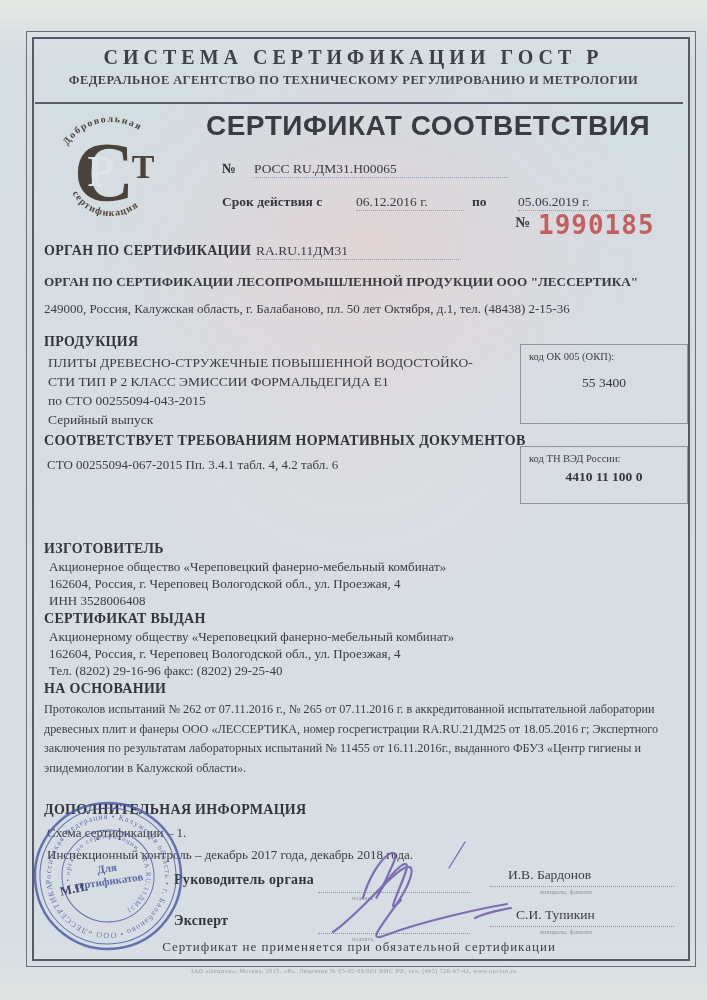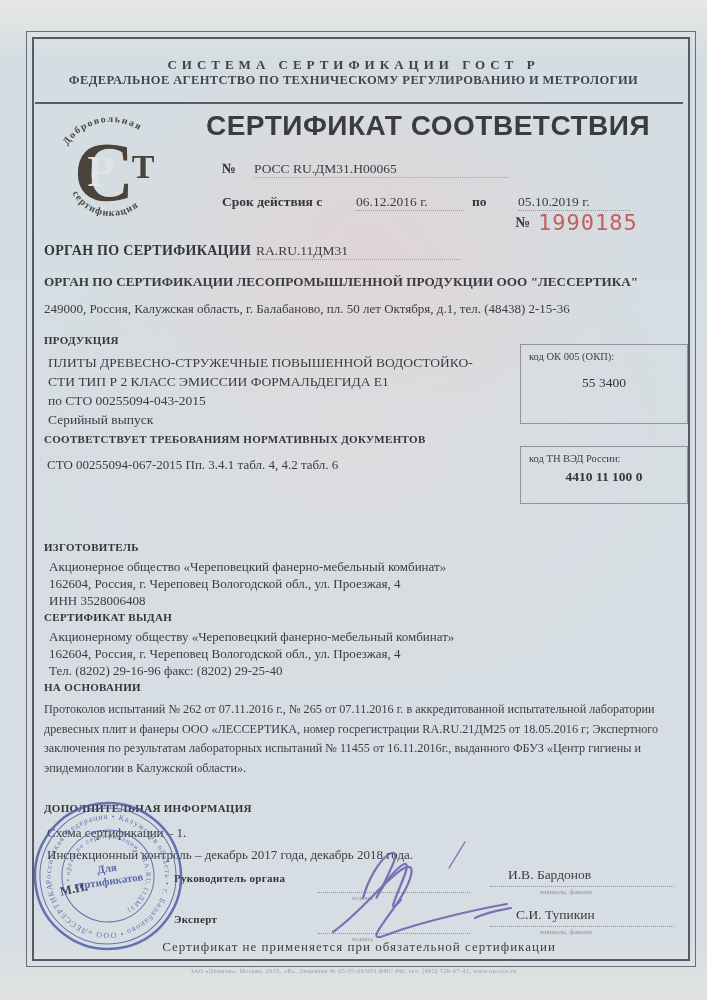--- a/index.html
+++ b/index.html
@@ -10,32 +10,32 @@
       radial-gradient(ellipse 400px 280px at 52% 24%, rgba(233,205,203,.50), rgba(233,205,203,0) 70%),
       radial-gradient(ellipse 480px 360px at 50% 44%, rgba(236,216,214,.30), rgba(236,216,214,0) 70%),
       linear-gradient(#e6e8e4, #d4dde2 6%, #d7dee3 94%, #dfe3e1);
   }
   .abs { position:absolute; }
   .frame-outer { left:26px; top:31px; width:668px; height:934px; border:1px solid #6a6d7b; }
   .frame-inner { left:32px; top:37px; width:654px; height:920px; border:2px solid #565a68; }
   .rule { left:35px; top:102px; width:648px; height:2px; background:#595d6a; }
   .center { text-align:center; }
   .b { font-weight:bold; }
-  .lbl { font-weight:bold; font-size:11px; letter-spacing:.3px; color:#33353b; }
+  .lbl { font-weight:bold; font-size:14px; letter-spacing:.3px; color:#33353b; }
   .txt { font-size:13px; color:#3a3c42; }
   .val { border-bottom:1px dotted #989dac; display:inline-block; }
   .hint { font-size:5.5px; color:#8a8f95; letter-spacing:.3px; }
   .dotline { border-bottom:1px dotted #8d93a6; height:1px; }
   .box { border:1px solid #8f94a0; }
   .box .box-lbl { font-size:10.5px; color:#3c3e45; padding:6px 24px 0 8px; }
   .box .box-val { font-size:13.5px; text-align:center; margin-top:13px; color:#34363c; }
-  .sys-title { font-size:13px; font-weight:bold; letter-spacing:5px; color:#3f4147;margin-top:11px; }
+  .sys-title { font-size:20px; font-weight:bold; letter-spacing:5px; color:#3f4147; }
   .agency { font-size:12.5px; font-weight:bold; letter-spacing:.4px; color:#43454c; }
   .doc-title { font-family:"Liberation Sans", sans-serif; font-size:28px; font-weight:bold; letter-spacing:.5px; color:#3a3c41; }
-  .red-num { font-family:"DejaVu Sans Mono", monospace; font-size:22px; font-weight:normal; letter-spacing:1px; color:#c45f5f; }
+  .red-num { font-family:"DejaVu Sans Mono", monospace; font-size:26px; font-weight:bold; letter-spacing:1px; color:#c45f5f; }
   .logo text, .stampsvg text { font-family:"Liberation Serif", serif; }
   .stampsvg { opacity:.82; transform:rotate(-8deg); }
   .footer-note { font-size:13px; letter-spacing:1px; color:#3e4048; }
   .printer { font-size:6px; color:#989da2; letter-spacing:.5px; filter:blur(.2px); }
 </style>
 </head>
 <body>
 
 <div class="page">
 
@@ -63,21 +63,21 @@
   </svg>
 
   <div class="abs center doc-title" style="left:182px; top:110px; width:492px;">СЕРТИФИКАТ СООТВЕТСТВИЯ</div>
 
   <span class="abs b" style="left:222px; top:161px; font-size:14px;">№</span>
   <span class="abs txt val" style="left:254px; top:161px; min-width:255px; font-size:13.5px;">РОСС RU.ДМ31.Н00065</span>
 
   <span class="abs b" style="left:222px; top:194px; font-size:13.5px;text-align:center;">Срок действия с</span>
   <span class="abs txt val" style="left:356px; top:194px; min-width:108px; font-size:13.5px;">06.12.2016 г.</span>
   <span class="abs b" style="left:472px; top:194px; font-size:13.5px;">по</span>
-  <span class="abs txt val" style="left:518px; top:194px; min-width:112px; font-size:13.5px;">05.10.2019 г.</span>
+  <span class="abs txt val" style="left:518px; top:194px; min-width:112px; font-size:13.5px;">05.06.2019 г.</span>
 
   <span class="abs b" style="left:515px; top:214px; font-size:15px; color:#3b3d44;">№</span>
   <span class="abs red-num" style="left:538px; top:210px;">1990185</span>
 
   <span class="abs lbl" style="left:44px; top:243px; font-size:14px;">ОРГАН ПО СЕРТИФИКАЦИИ</span>
   <span class="abs txt val" style="left:256px; top:243px; min-width:205px; font-size:13.5px;">RA.RU.11ДМ31</span>
 
   <div class="abs txt" style="left:44px; top:274px; font-size:13.2px; font-weight:600; width:636px;">ОРГАН ПО СЕРТИФИКАЦИИ ЛЕСОПРОМЫШЛЕННОЙ ПРОДУКЦИИ  ООО  "ЛЕССЕРТИКА"</div>
   <div class="abs txt" style="left:44px; top:301px; width:636px;">249000, Россия, Калужская область, г. Балабаново, пл. 50 лет Октября, д.1, тел. (48438) 2-15-36</div>
 

